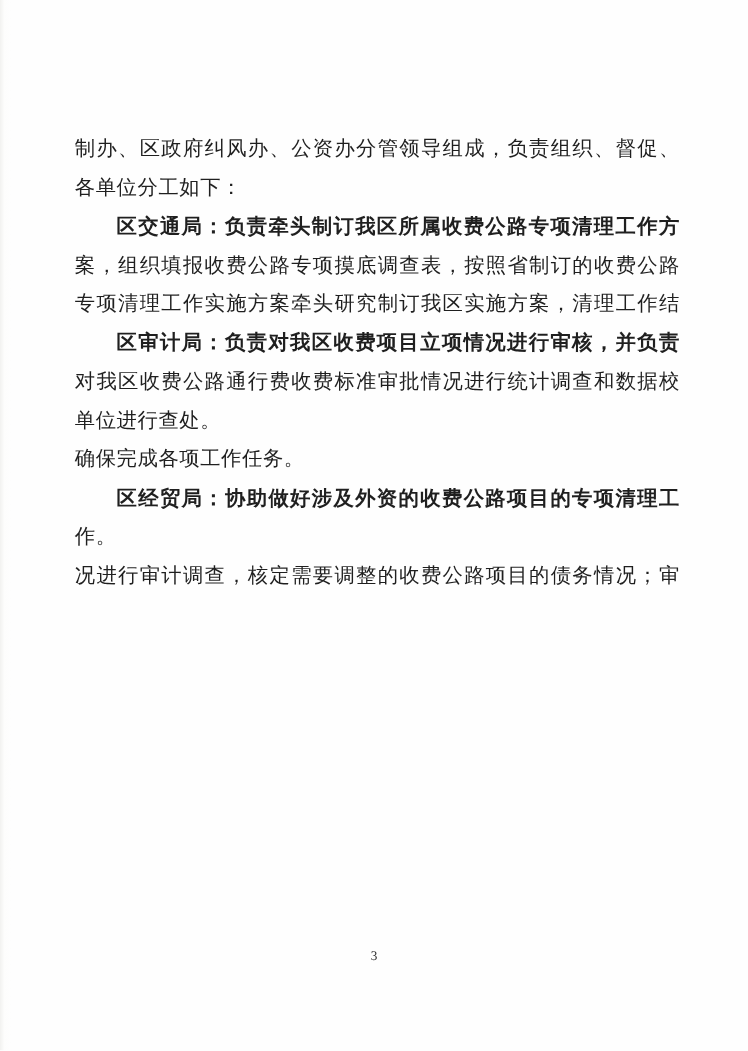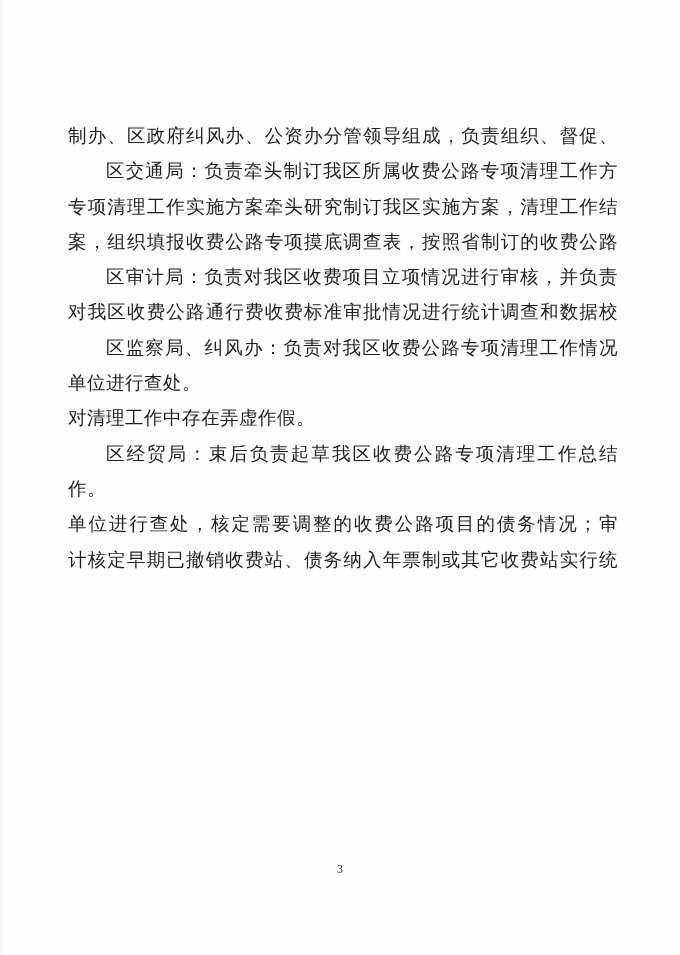--- a/index.html
+++ b/index.html
@@ -36,45 +36,45 @@
     text-align: left;
   }
   .line.justify {
     white-space: normal;
     text-align: justify;
     text-align-last: justify;
     text-justify: inter-character;
   }
   .line.indent {
     text-indent: 2.05em;
+    font-weight: bold;
   }
   .page-number {
     position: absolute;
     left: 0;
     top: 862px;
     width: 680px;
     text-align: center;
     font-size: 12px;
     color: #2b2b2b;
     letter-spacing: 0;
   }
 </style>
 </head>
 <body>
 
 <div class="page">
   <div class="content">
     <div class="line justify">制办、区政府纠风办、公资办分管领导组成，负责组织、督促、</div>
+    <div class="line">各单位分工如下：</div>
     <div class="line indent justify">区交通局：负责牵头制订我区所属收费公路专项清理工作方</div>
+    <div class="line justify">案，组织填报收费公路专项摸底调查表，按照省制订的收费公路</div>
     <div class="line justify">专项清理工作实施方案牵头研究制订我区实施方案，清理工作结</div>
-    <div class="line justify">案，组织填报收费公路专项摸底调查表，按照省制订的收费公路</div>
     <div class="line indent justify">区审计局：负责对我区收费项目立项情况进行审核，并负责</div>
     <div class="line justify">对我区收费公路通行费收费标准审批情况进行统计调查和数据校</div>
-    <div class="line indent justify">区监察局、纠风办：负责对我区收费公路专项清理工作情况</div>
     <div class="line">单位进行查处。</div>
-    <div class="line">对清理工作中存在弄虚作假。</div>
-    <div class="line indent justify">区经贸局：束后负责起草我区收费公路专项清理工作总结</div>
+    <div class="line">确保完成各项工作任务。</div>
+    <div class="line indent justify">区经贸局：协助做好涉及外资的收费公路项目的专项清理工</div>
     <div class="line">作。</div>
-    <div class="line justify">单位进行查处，核定需要调整的收费公路项目的债务情况；审</div>
-    <div class="line justify">计核定早期已撤销收费站、债务纳入年票制或其它收费站实行统</div>
+    <div class="line justify">况进行审计调查，核定需要调整的收费公路项目的债务情况；审</div>
   </div>
   <div class="page-number">3</div>
 </div>
 
 </body></html>

